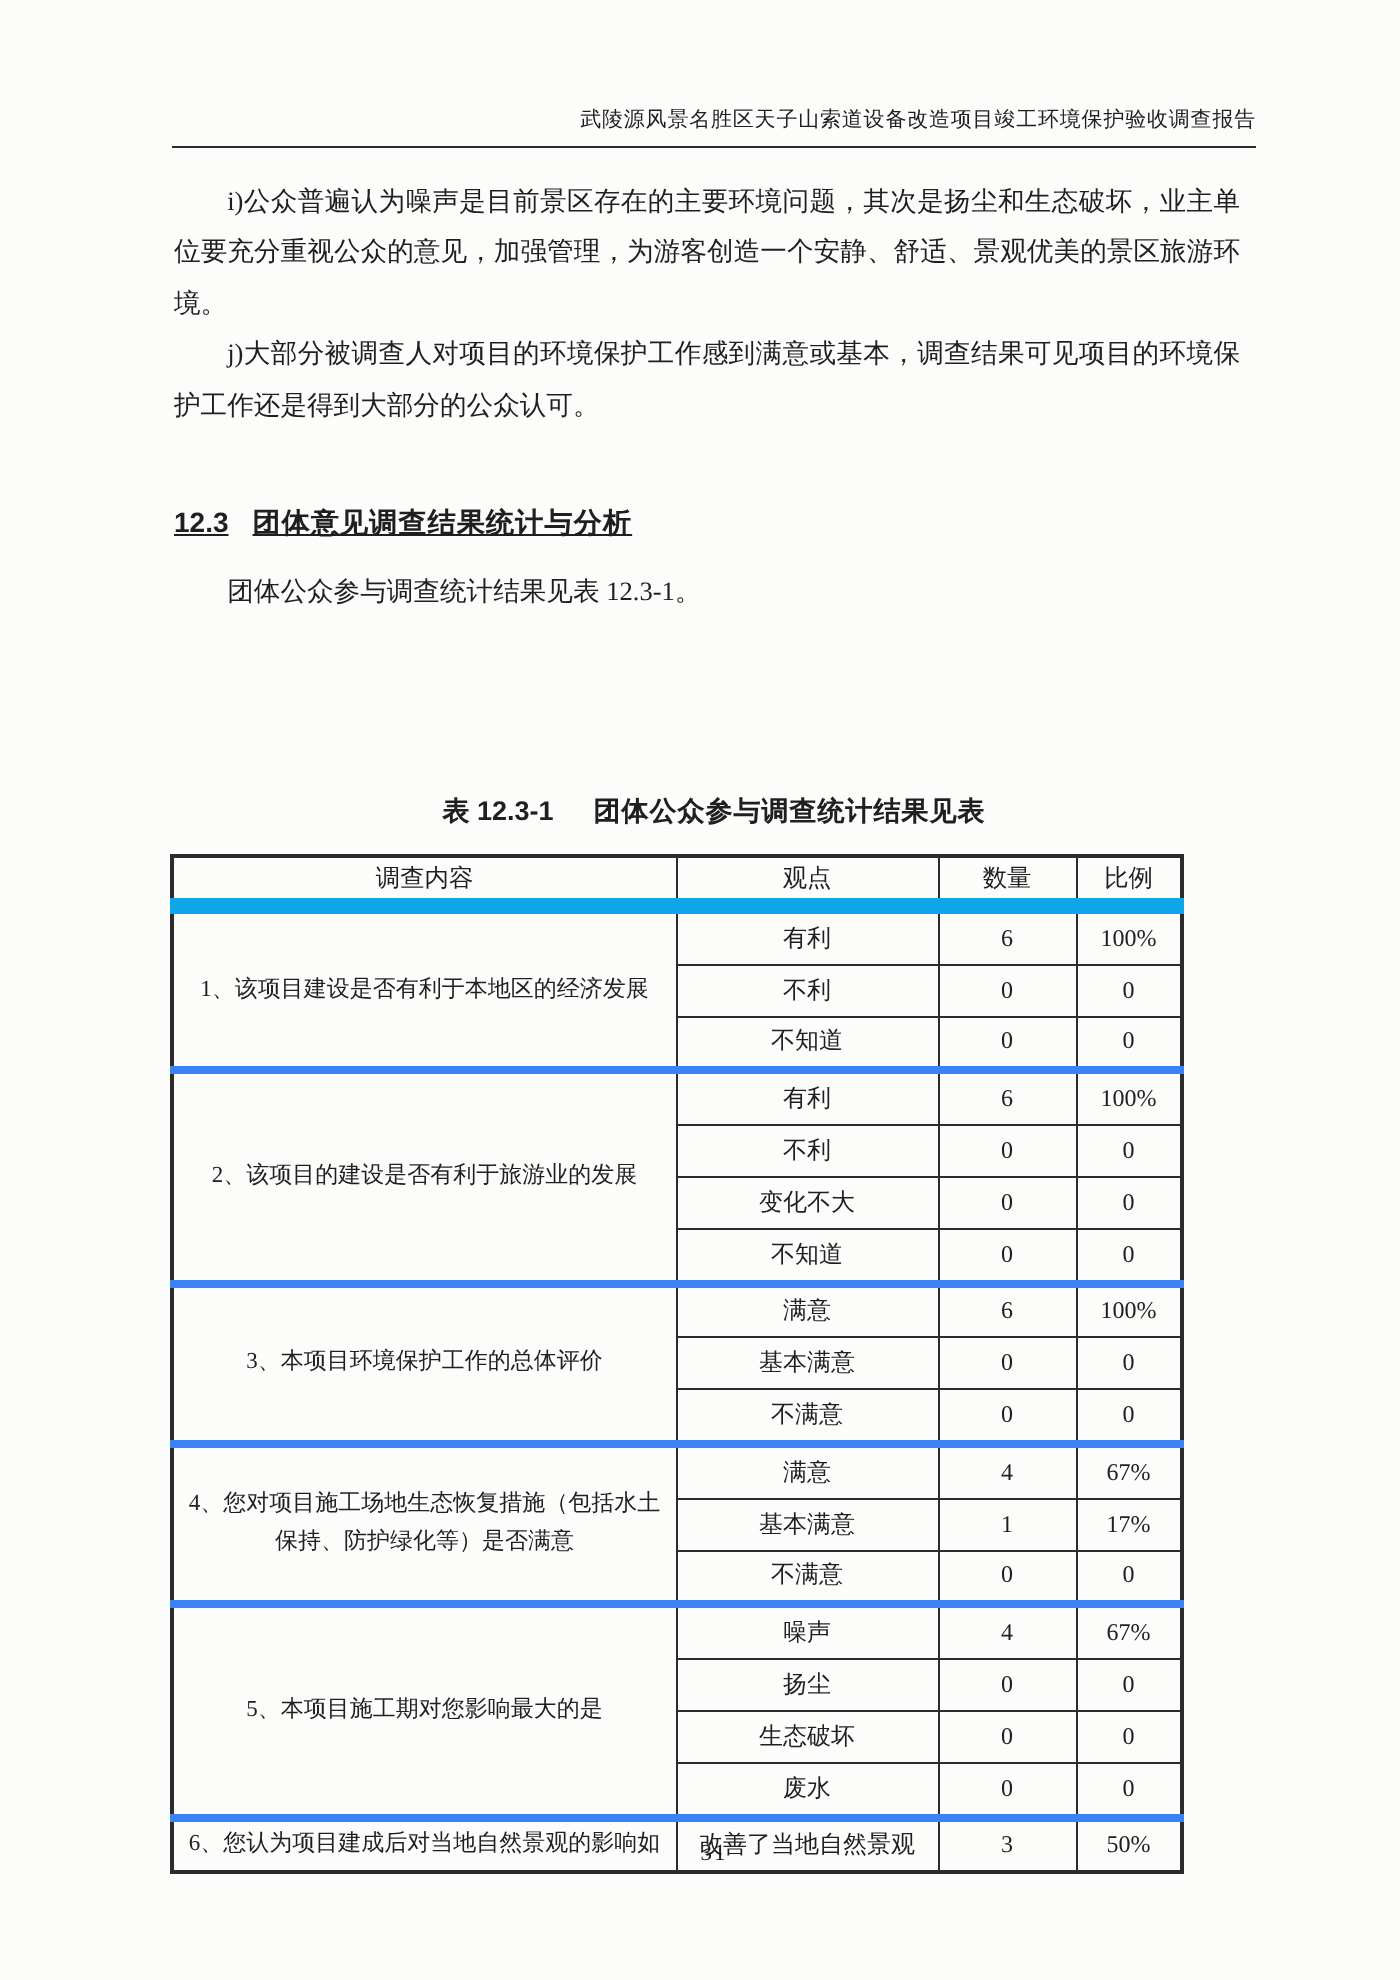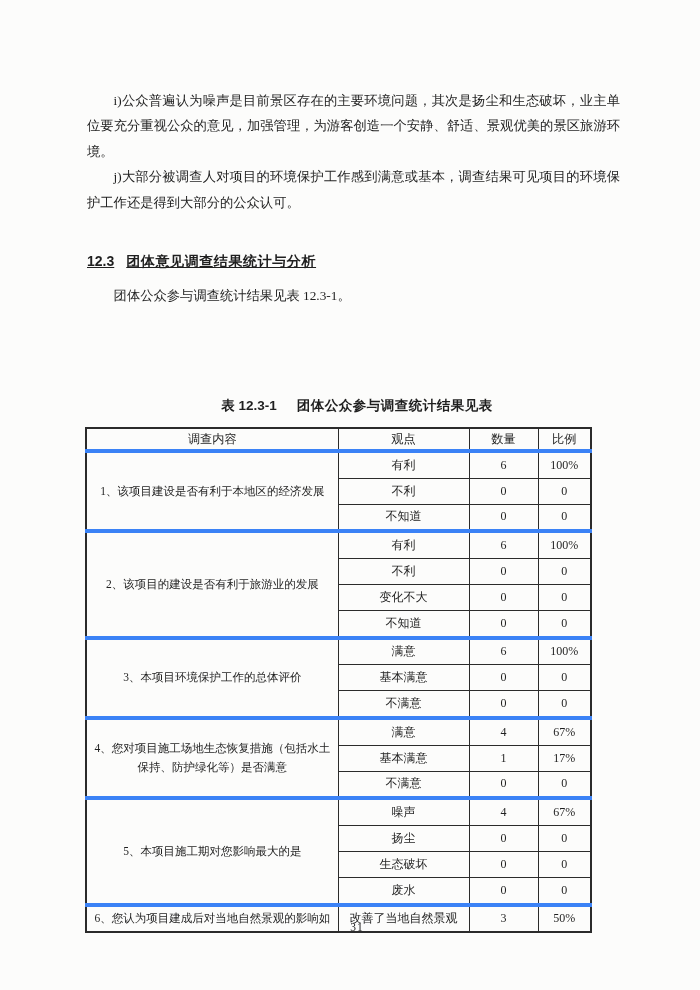--- a/index.html
+++ b/index.html
@@ -56,36 +56,37 @@
   table.survey col.c-question{width:252px;}
   table.survey col.c-opinion{width:131px;}
   table.survey col.c-count{width:69px;}
   table.survey col.c-pct{width:53px;}
   table.survey th,table.survey td{
     border:1px solid #2b2b2b;
     text-align:center;vertical-align:middle;
     padding:0 2px;
     font-weight:normal;
   }
-  table.survey thead th{height:20px;font-size:12.2px;border-bottom:2px solid #0ea5e9;}
+  table.survey thead th{height:20px;font-size:12.2px;border-bottom:8px solid #0ea5e9;}
   table.survey tbody td{height:24.8px;}
   table.survey tr.grp td{border-top:4px solid #3b82f6;}
   td.q{font-size:11.5px;line-height:19px;padding:0 1px;}
   td.q.clip{white-space:nowrap;overflow:hidden;}
   
   .page-number{
     position:absolute;left:86px;top:921px;width:542px;
     text-align:center;font-size:11.5px;letter-spacing:1px;
   }
 </style>
 </head>
 <body>
 
 <div class="page">
 
+  <div class="report-header">武陵源风景名胜区天子山索道设备改造项目竣工环境保护验收调查报告</div>
 
   <div class="text-block" id="block1">
     <p class="indent">i)公众普遍认为噪声是目前景区存在的主要环境问题，其次是扬尘和生态破坏，业主单位要充分重视公众的意见，加强管理，为游客创造一个安静、舒适、景观优美的景区旅游环境。</p>
     <p class="indent">j)大部分被调查人对项目的环境保护工作感到满意或基本，调查结果可见项目的环境保护工作还是得到大部分的公众认可。</p>
   </div>
 
   <div class="section-heading">
     <span class="h-num">12.3</span><span class="h-text">团体意见调查结果统计与分析</span>
   </div>
 

